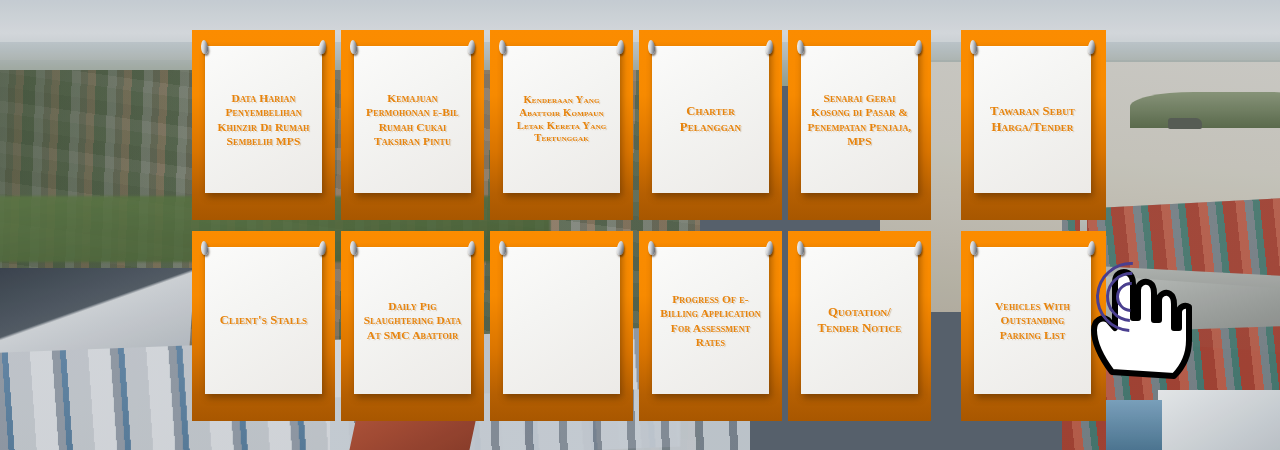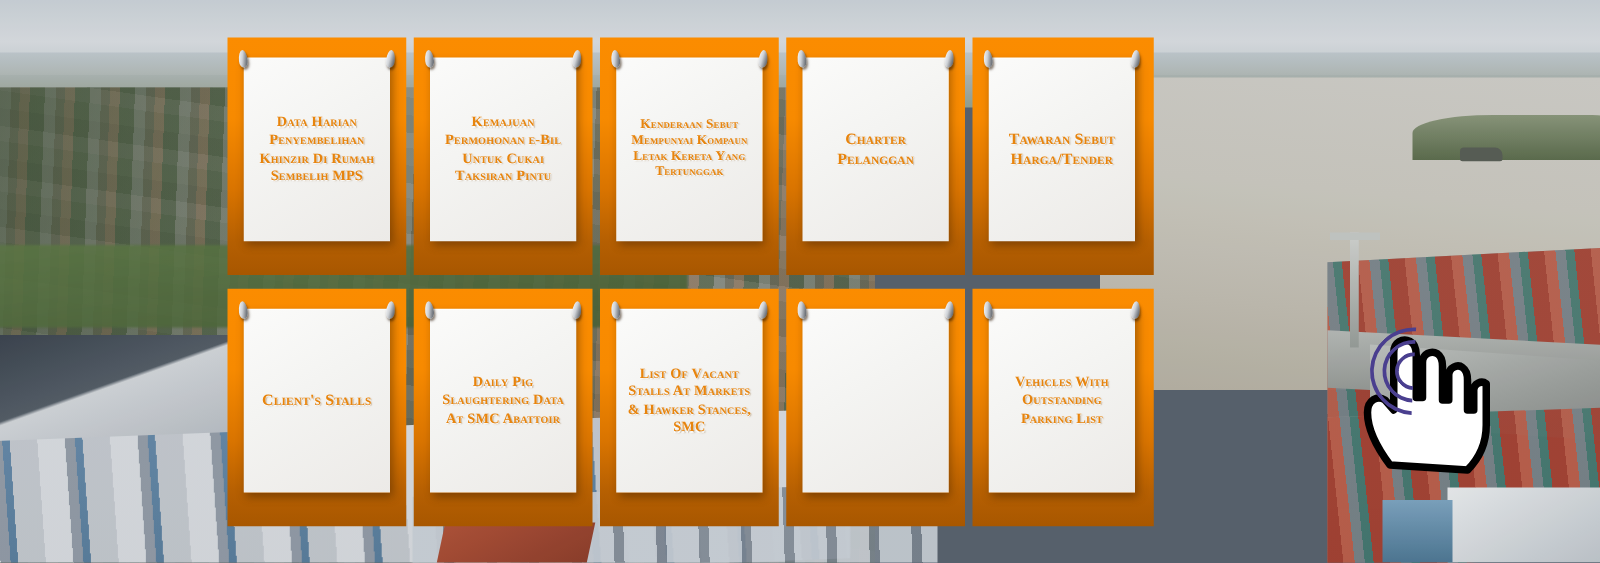--- a/index.html
+++ b/index.html
@@ -122,32 +122,32 @@
     background:linear-gradient(150deg,#eef1f3,#c3cad0);
   }
   .portbldg2 {
     position:absolute; left:1106px; top:400px; width:56px; height:50px;
     background:linear-gradient(#7fa7c4,#4f7governments);
     background:linear-gradient(#7fa7c4,#4f7a97);
   }
   .bg-dim { position:absolute; inset:0; background:rgba(30,34,40,.06); }
 
   
-  .grid { position:absolute; left:182px; top:30px; width:882px; height:392px; }
+  .grid { position:absolute; left:192px; top:30px; width:882px; height:392px; }
   .row { position:absolute; left:0; width:882px; height:190px; display:flex; gap:6px; }
   .row.top { top:0; }
   .row.bottom { top:201px; }
 
   .panel {
     position:relative; width:143px; height:190px;
     background:linear-gradient(180deg,
       #fb8c00 0%, #f78a00 34%, #d97400 64%, #b55f02 86%, #a85700 100%);
     flex:0 0 143px;
   }
-  .panel:last-child { flex:0 0 145px; width:145px; }
+  .panel:last-child { flex:0 0 145px; width:145px;margin-left:24px; }
 
   
   .card {
     position:absolute; left:13px; top:16px; width:117px; height:147px;
     background:linear-gradient(150deg,#fbfbfa 0%,#f4f4f2 42%,#eceae7 100%);
     box-shadow:2px 4px 7px rgba(60,30,0,.45), 0 1px 0 rgba(255,255,255,.7) inset;
     display:flex; align-items:center; justify-content:center;
     padding:4px 5px;
   }
   .card-title {
@@ -217,35 +217,42 @@
         <div class="card">
           <span class="pin left"></span>
           <span class="pin right"></span>
           <div class="card-title sm">Data Harian Penyembelihan Khinzir Di Rumah Sembelih MPS</div>
         </div>
       </div>
       <div class="panel">
         <div class="card">
           <span class="pin left"></span>
           <span class="pin right"></span>
-          <div class="card-title sm">Kemajuan Permohonan e-Bil Untuk Cukai Taksiran Pintu</div>
-        </div>
-      </div>
-      <div class="panel">
-        <div class="card">
-          <span class="pin left"></span>
-          <span class="pin right"></span>
-          <div class="card-title xs">Kenderaan Sebut Mempunyai Kompaun Letak Kereta Yang Tertunggak</div>
+          <div class="card-title sm">Kemajuan Permohonan e-Bil Rumah Cukai Taksiran Pintu</div>
+        </div>
+      </div>
+      <div class="panel">
+        <div class="card">
+          <span class="pin left"></span>
+          <span class="pin right"></span>
+          <div class="card-title xs">Kenderaan Yang Abattoir Kompaun Letak Kereta Yang Tertunggak</div>
         </div>
       </div>
       <div class="panel">
         <div class="card">
           <span class="pin left"></span>
           <span class="pin right"></span>
           <div class="card-title">Charter Pelanggan</div>
+        </div>
+      </div>
+      <div class="panel">
+        <div class="card">
+          <span class="pin left"></span>
+          <span class="pin right"></span>
+          <div class="card-title sm">Senarai Gerai Kosong di Pasar &amp; Penempatan Penjaja, MPS</div>
         </div>
       </div>
       <div class="panel">
         <div class="card">
           <span class="pin left"></span>
           <span class="pin right"></span>
           <div class="card-title">Tawaran Sebut Harga/Tender</div>
         </div>
       </div>
     </div>
@@ -261,27 +268,34 @@
         <div class="card">
           <span class="pin left"></span>
           <span class="pin right"></span>
           <div class="card-title sm">Daily Pig Slaughtering Data At SMC Abattoir</div>
         </div>
       </div>
       <div class="panel">
         <div class="card">
           <span class="pin left"></span>
           <span class="pin right"></span>
-          <div class="card-title sm">List Of Vacant Stalls At Markets &amp; Hawker Stances, SMC</div>
-        </div>
-      </div>
-      <div class="panel">
-        <div class="card">
-          <span class="pin left"></span>
-          <span class="pin right"></span>
+        </div>
+      </div>
+      <div class="panel">
+        <div class="card">
+          <span class="pin left"></span>
+          <span class="pin right"></span>
+          <div class="card-title sm">Progress Of e-Billing Application For Assessment Rates</div>
+        </div>
+      </div>
+      <div class="panel">
+        <div class="card">
+          <span class="pin left"></span>
+          <span class="pin right"></span>
+          <div class="card-title">Quotation/ Tender Notice</div>
         </div>
       </div>
       <div class="panel">
         <div class="card">
           <span class="pin left"></span>
           <span class="pin right"></span>
           <div class="card-title sm">Vehicles With Outstanding Parking List</div>
         </div>
       </div>
     </div>

